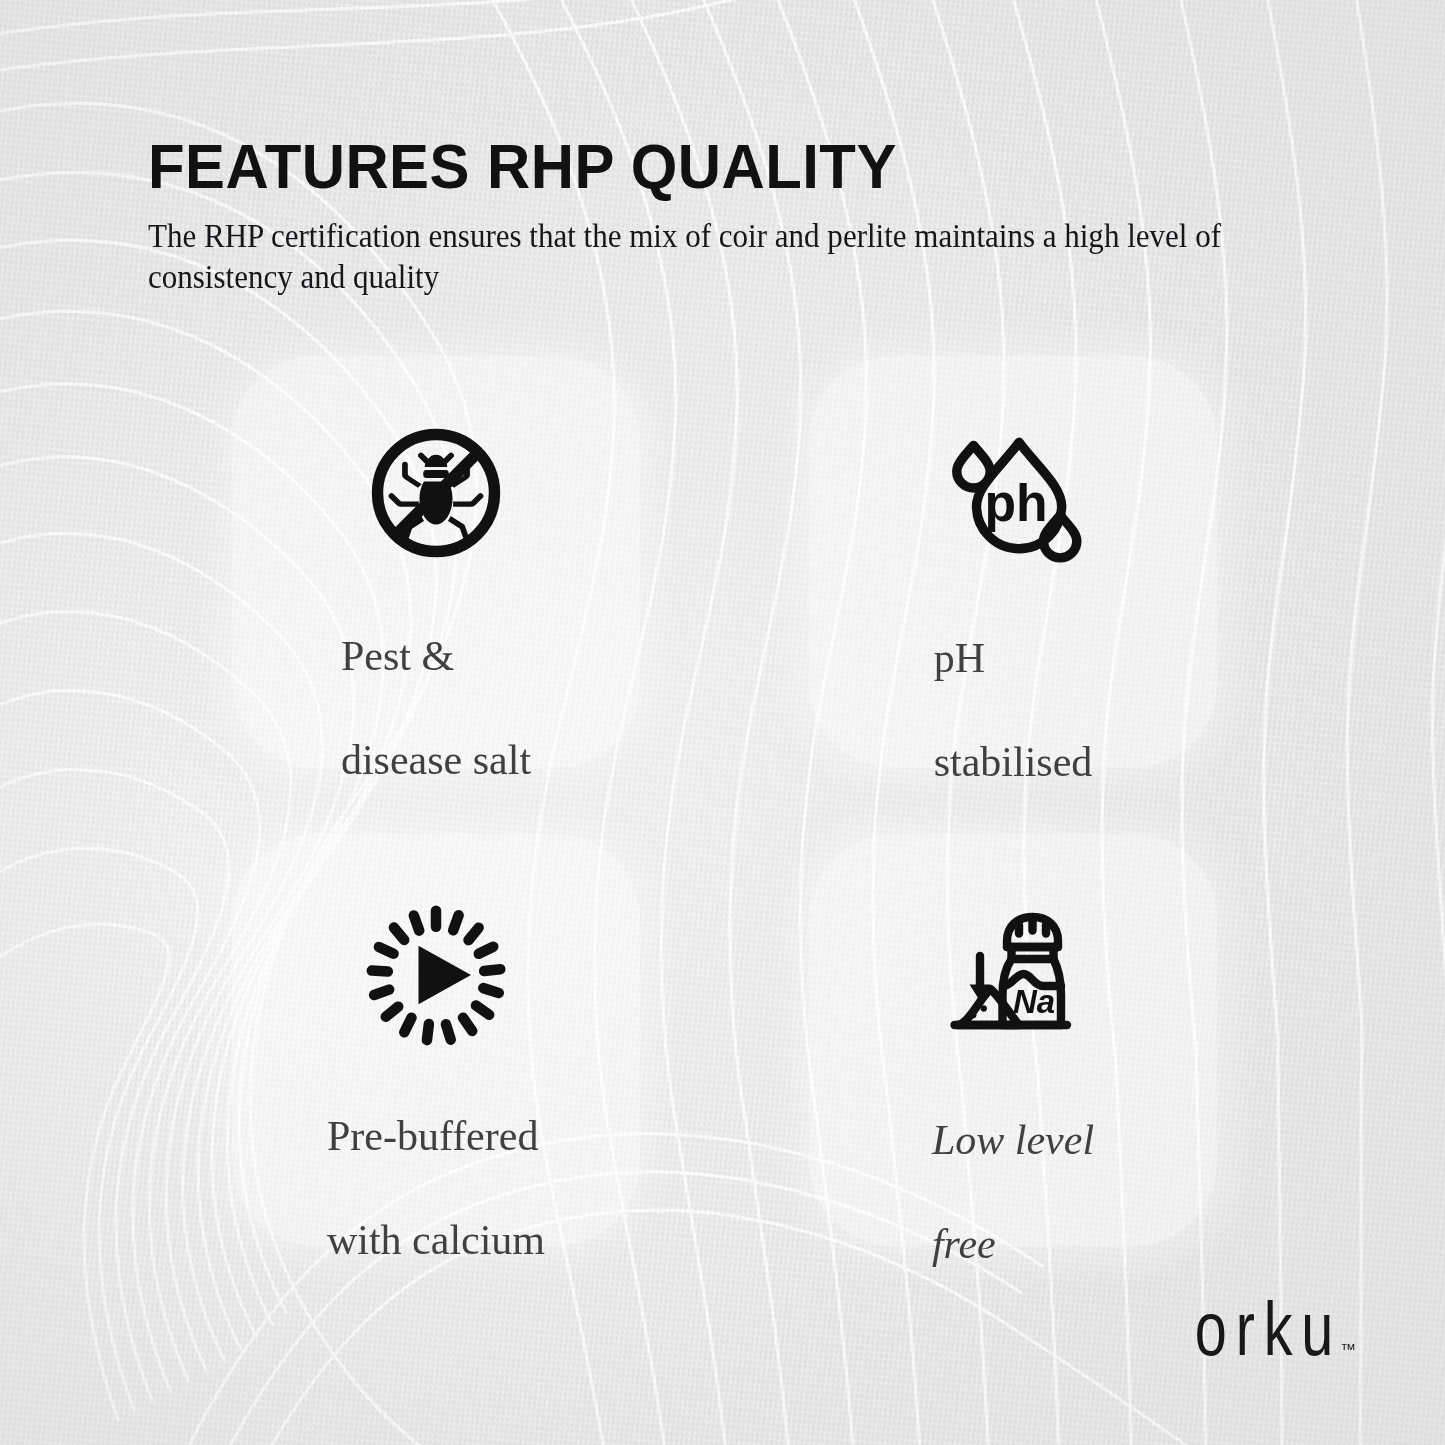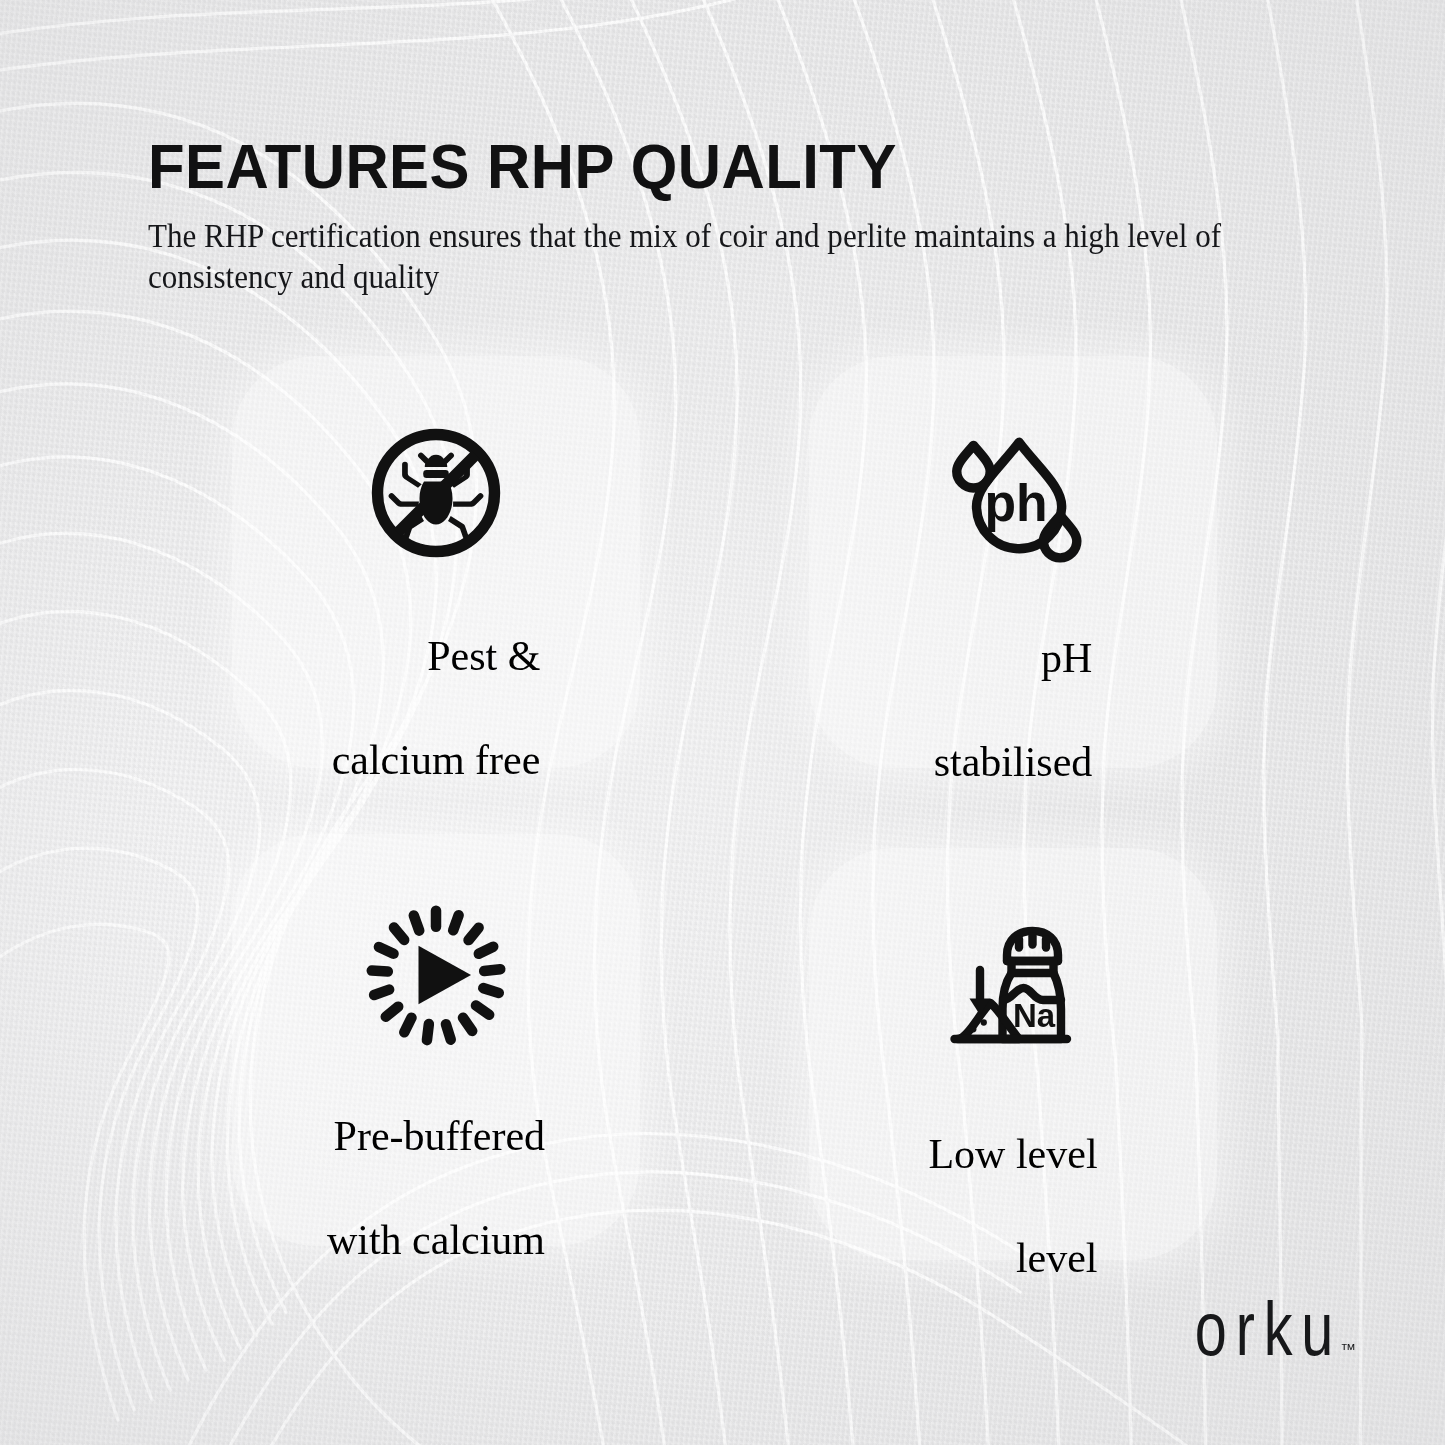--- a/index.html
+++ b/index.html
@@ -44,29 +44,29 @@
   .card{
     position:absolute;width:408px;height:412px;
     border-radius:84px;
     background:rgba(255,255,255,.46);
     box-shadow:0 0 34px 16px rgba(255,255,255,.30);
     display:flex;flex-direction:column;align-items:center;
   }
   .card.c0{left:0;top:0;}
   .card.c1{left:577px;top:0;}
   .card.c2{left:0;top:478px;}
-  .card.c3{left:577px;top:492px;}
+  .card.c3{left:577px;top:478px;font-style:italic;}
 
   .icon-wrap{height:208px;display:flex;align-items:center;justify-content:center;
     margin-top:62px;}
   .icon-wrap svg{display:block;}
 
   .card-label{
-    text-align:right;font-family:"Liberation Serif", serif;
-    font-size:42px;line-height:52px;color:#000000;
+    text-align:left;font-family:"Liberation Serif", serif;
+    font-size:42px;line-height:52px;color:#404040;
     margin-top:10px;white-space:pre-line;
   }
   .card.c2 .icon-wrap,.card.c3 .icon-wrap{margin-top:68px;height:190px;}
 
   
   .logo{
     position:absolute;right:89px;bottom:78px;
     display:flex;align-items:flex-end;
   }
   .logo-word{
@@ -154,21 +154,21 @@
           </g>
 
           <rect x="48.8" y="46" width="2.4" height="25" fill="#ffffff" opacity="0"></rect>
 
           <circle cx="50" cy="50" r="39" fill="none" stroke="#111111" stroke-width="7.6"></circle>
           <line x1="24.5" y1="76.5" x2="76.5" y2="24.5" stroke="#111111" stroke-width="7.6" stroke-linecap="butt"></line>
         </svg>
       </div>
       <div class="card-label">
         <span>Pest &amp;</span><br>
-        <span>calcium free</span>
+        <span>disease salt</span>
       </div>
     </div>
 
     <div class="card c2">
       <div class="icon-wrap">
         <svg width="146" height="146" viewBox="0 0 100 100" aria-hidden="true">
           <g stroke="#111111" stroke-width="7.2" stroke-linecap="round">
             <line x1="50" y1="6" x2="50" y2="17"></line>
             <line x1="65.5" y1="9.1" x2="61.8" y2="19.4" transform="rotate(0 0 0)"></line>
             <line x1="79.2" y1="17.6" x2="72.3" y2="26.1"></line>
@@ -240,21 +240,21 @@
             <line x1="28" y1="36" x2="28" y2="58"></line>
           </g>
           <path d="M21 55 L 35 55 L 28 66 Z" fill="#111111"></path>
           <circle cx="23.5" cy="75.5" r="2.1" fill="#111111"></circle>
           <circle cx="30.5" cy="71" r="2.1" fill="#111111"></circle>
           <text x="64" y="74" text-anchor="middle" font-family="Liberation Sans, sans-serif" font-weight="700" font-size="22" fill="#111111">Na</text>
         </svg>
       </div>
       <div class="card-label">
         <span>Low level</span><br>
-        <span>level</span>
+        <span>free</span>
       </div>
     </div>
 
   </div>
 
   <div class="logo">
     <span class="logo-word">orku</span>
     <span class="logo-tm">™</span>
   </div>
 

